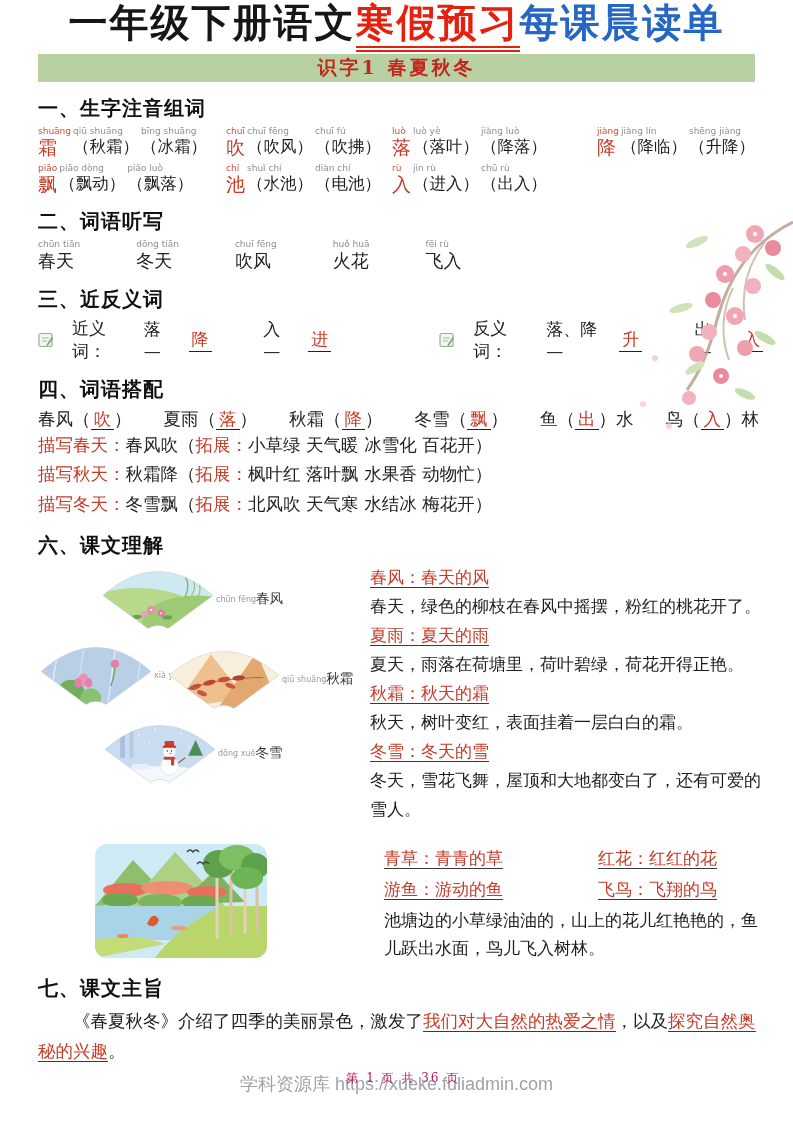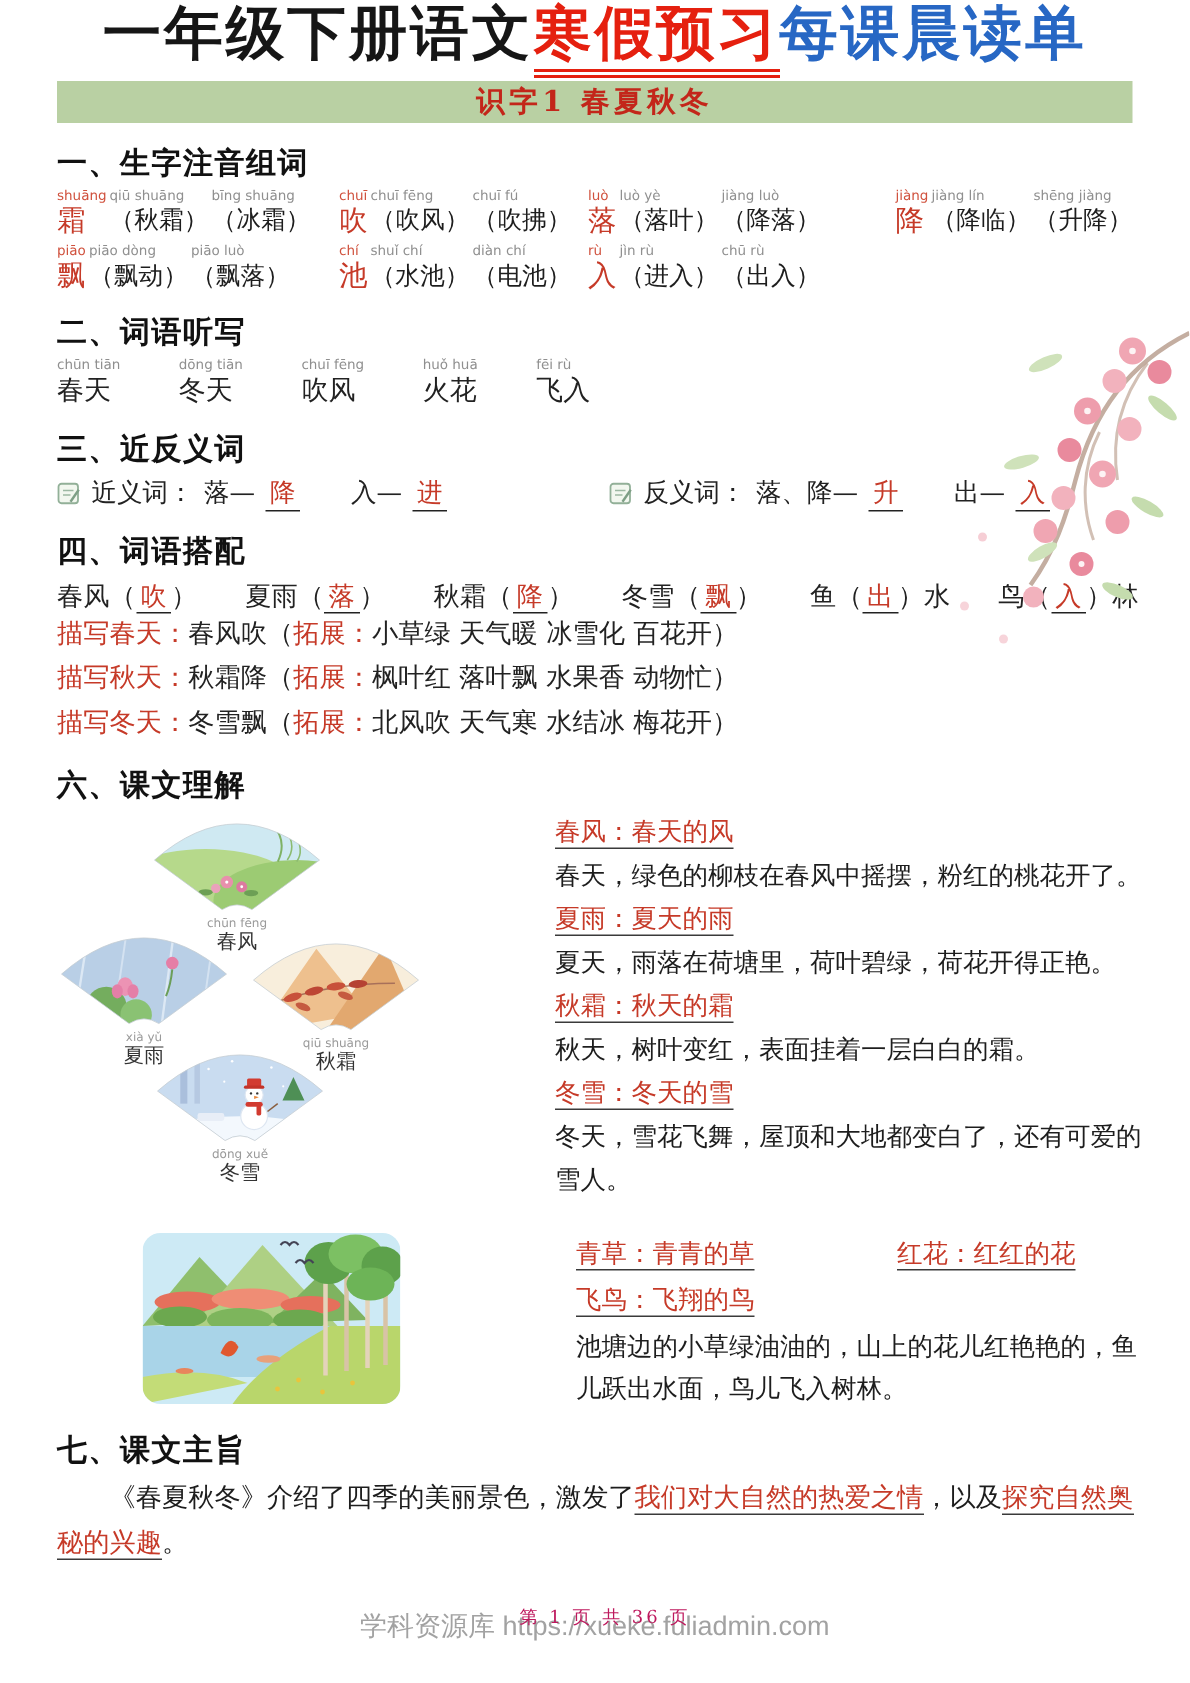--- a/index.html
+++ b/index.html
@@ -24,36 +24,36 @@
   .term-u{color:#c63a28;border-bottom:1.4px solid #3a3a3a;}
   .py{font-family:"DejaVu Sans", sans-serif;font-size:9px;color:#8f8f8f;line-height:10px;white-space:nowrap;}
   .py.red-py{color:#d0513d;}
   
   .zi-grid{display:grid;grid-template-columns:188px 166px 205px 1fr;row-gap:5px;}
   .zi-entry{display:flex;gap:2px;}
   .stk{display:flex;flex-direction:column;}
   .hchar{font-size:19px;color:#c63a28;line-height:22px;}
   .word{font-size:16.5px;color:#1d1d1d;line-height:22px;white-space:nowrap;}
   
-  .dictation{display:flex;gap:39px;margin-top:2px;}
+  .dictation{display:flex;gap:56px;margin-top:2px;}
   .dict-item{display:flex;flex-direction:column;}
   .dict-w{font-size:18px;line-height:24px;}
   
   .syn-row{display:flex;gap:108px;font-size:17px;align-items:center;margin-top:3px;}
-  .syn-grp{display:flex;align-items:center;gap:7px;}
+  .syn-grp{display:flex;align-items:center;gap:18px;}
   .gap-sm{display:inline-block;width:20px;}
   .memo{width:16px;height:16px;flex:0 0 auto;}
   
   .colloc{display:flex;justify-content:space-between;font-size:17.5px;margin-top:3px;padding-right:4px;}
   
   .cls-row{font-size:17.5px;line-height:29.5px;white-space:nowrap;}
   
   .understand{display:flex;margin-top:2px;}
   .fan-zone{position:relative;width:318px;height:258px;flex:0 0 auto;}
-  .fan-box{position:absolute;display:flex;flex-direction:column;align-items:center;}
+  .fan-box{position:absolute;display:flex;flex-direction:row;align-items:center;}
   .fan{width:116px;height:66px;display:block;}
   .fan-py{font-family:"DejaVu Sans", sans-serif;font-size:8px;color:#9a9a9a;line-height:9px;margin-top:2px;}
   .fan-name{font-size:13.5px;color:#333;line-height:16px;}
   .defs{flex:1;padding-left:14px;font-size:17px;}
   .defs .d-term{line-height:29px;}
   .defs .d-desc{line-height:29px;color:#1d1d1d;}
   .bottom6{display:flex;margin-top:20px;gap:44px;}
   .scene-wrap{margin-left:57px;width:172px;height:114px;border-radius:12px;overflow:hidden;flex:0 0 auto;}
   .scene-wrap svg{display:block;width:100%;height:100%;}
   .b6-right{padding-left:73px;font-size:17px;}
@@ -428,20 +428,21 @@
         <circle cx="90" cy="104" r="1.6" fill="#e9c53c"></circle>
           <circle cx="104" cy="98" r="1.6" fill="#e9c53c"></circle>
           <circle cx="120" cy="106" r="1.6" fill="#e9c53c"></circle>
           <circle cx="140" cy="100" r="1.6" fill="#e9c53c"></circle>
       </svg>
     </div>
     <div class="b6-right">
       <div class="pair-grid">
         <span><span class="term-u">青草：青青的草</span></span>
         <span><span class="term-u">红花：红红的花</span></span>
+        <span><span class="term-u">游鱼：游动的鱼</span></span>
         <span><span class="term-u">飞鸟：飞翔的鸟</span></span>
       </div>
       <div class="b6-para">池塘边的小草绿油油的，山上的花儿红艳艳的，鱼儿跃出水面，鸟儿飞入树林。</div>
     </div>
   </div>
 
   <h2 class="sec">七、课文主旨</h2>
   <div class="gist">
     <span>《春夏秋冬》介绍了四季的美丽景色，激发了</span><span class="term-u">我们对大自然的热爱之情</span><span>，以及</span><span class="term-u">探究自然奥秘的兴趣</span><span>。</span>
   </div>

